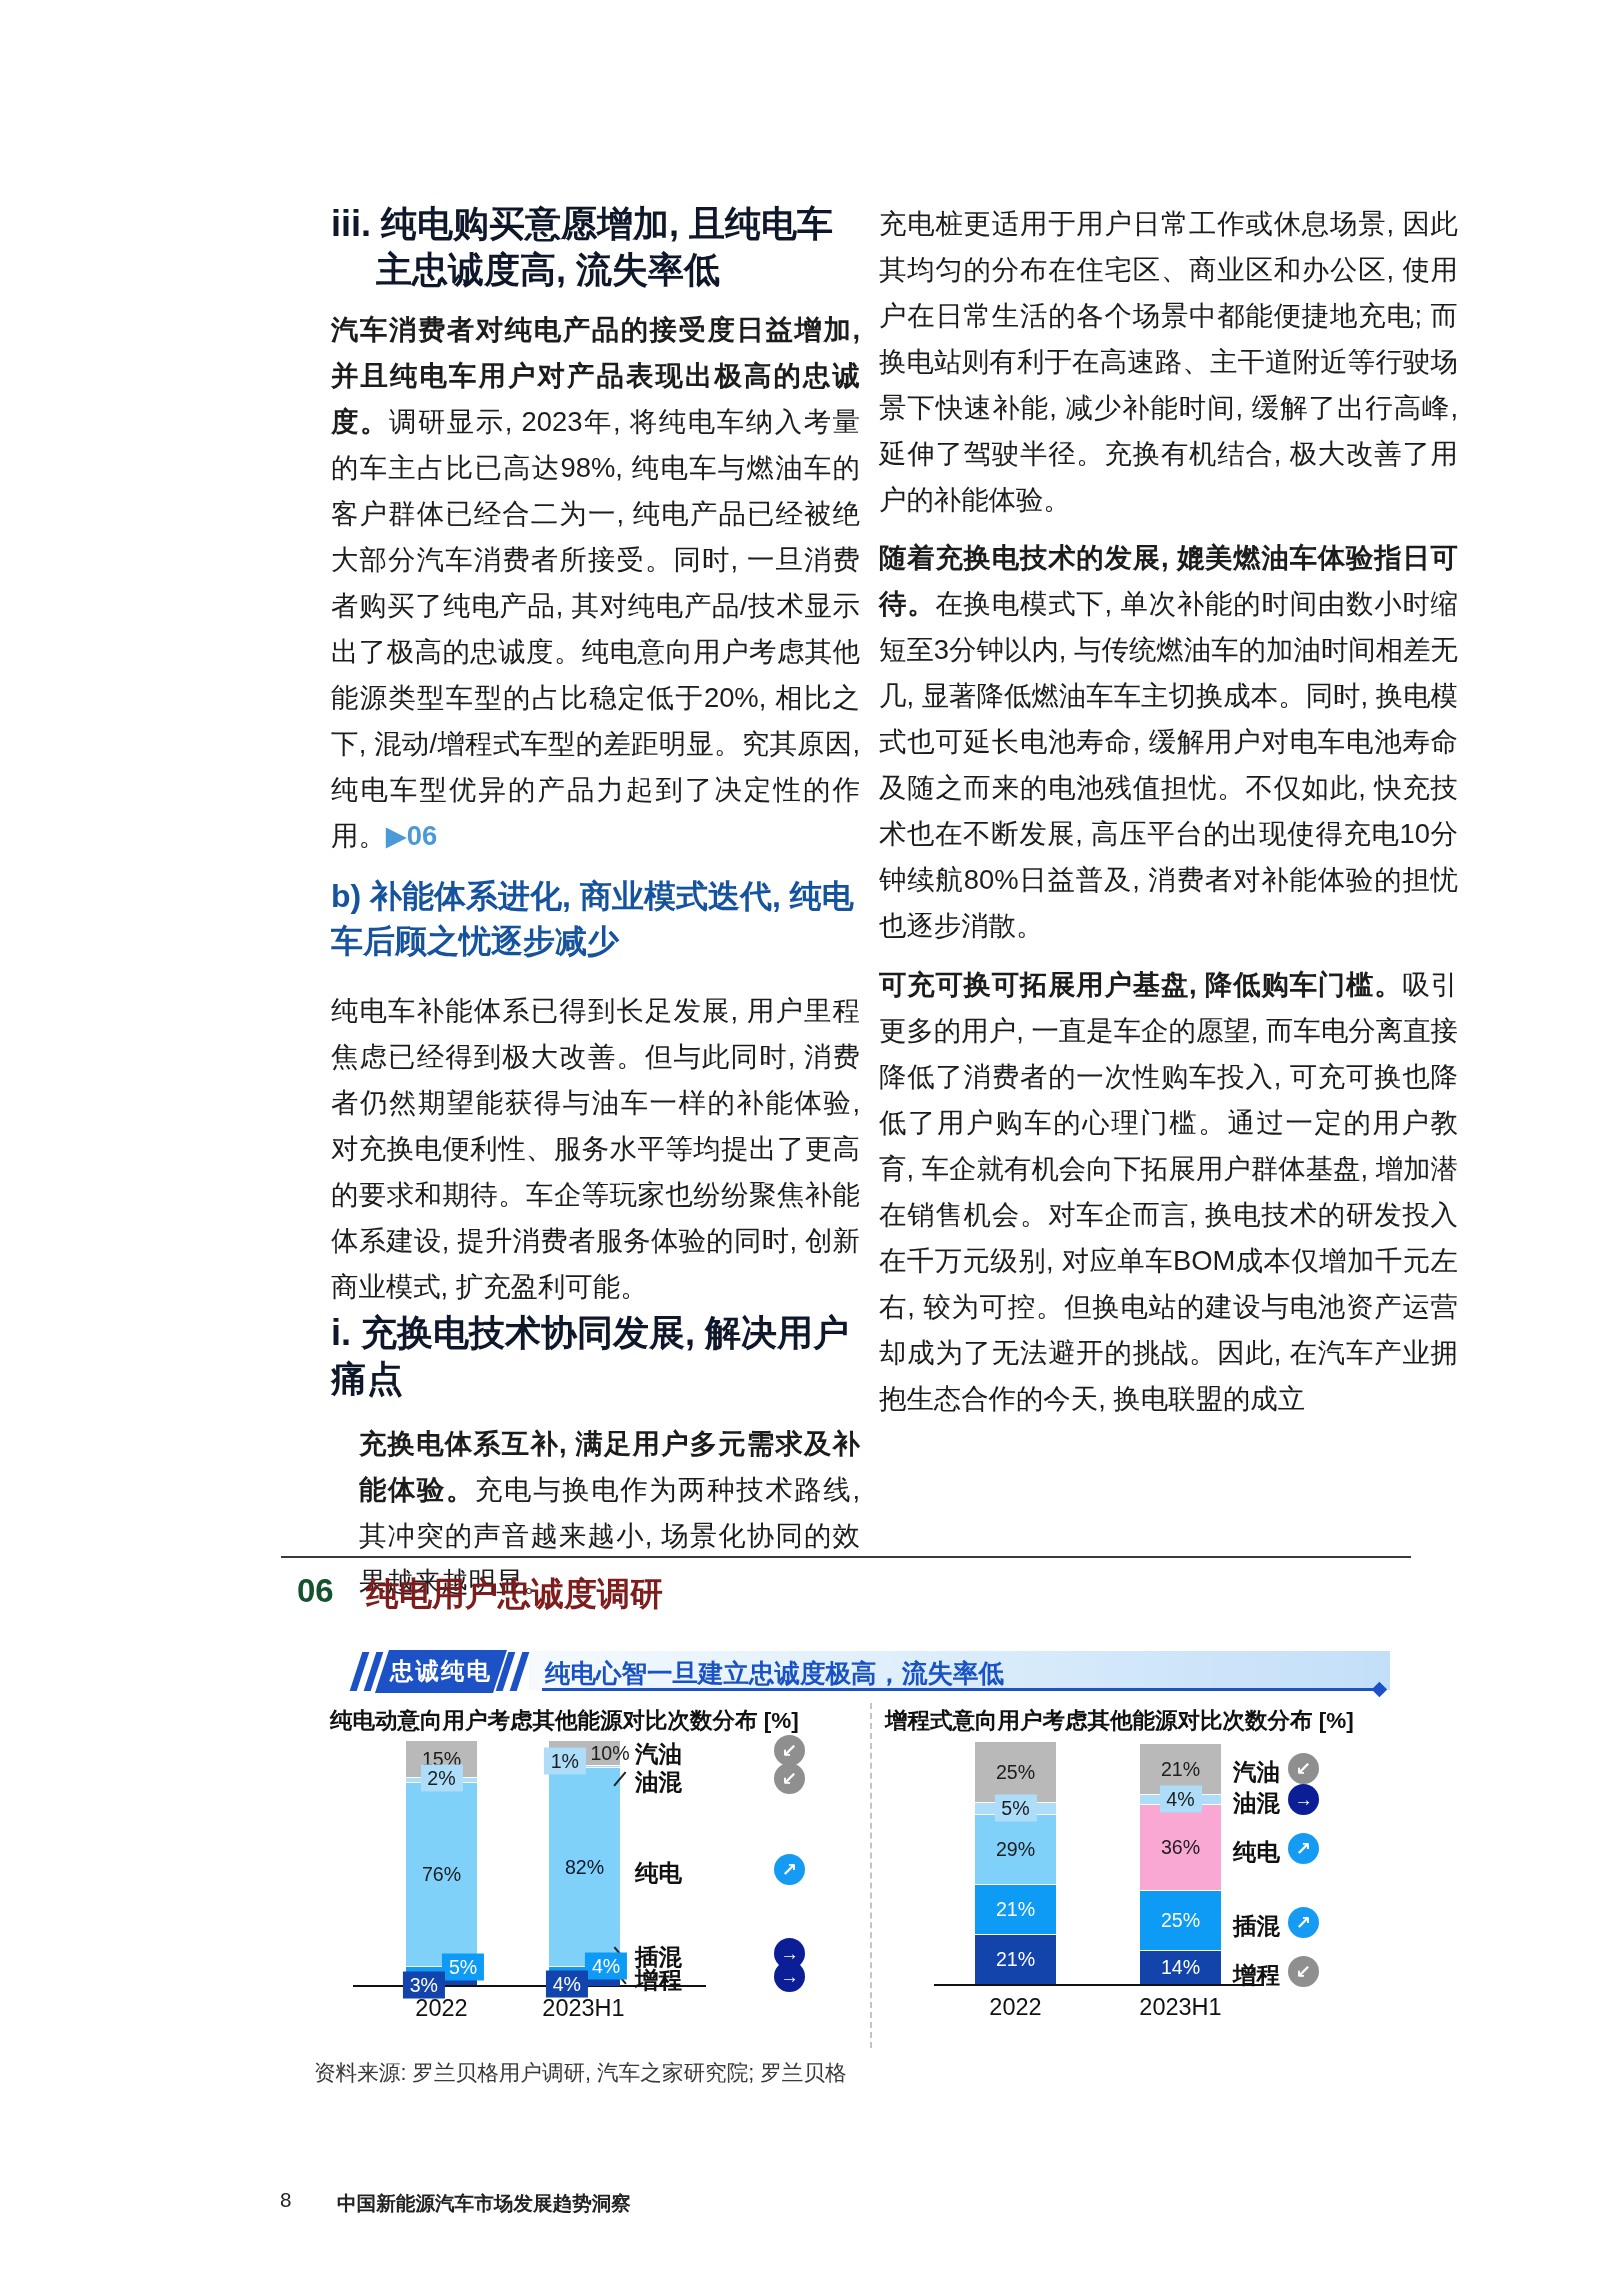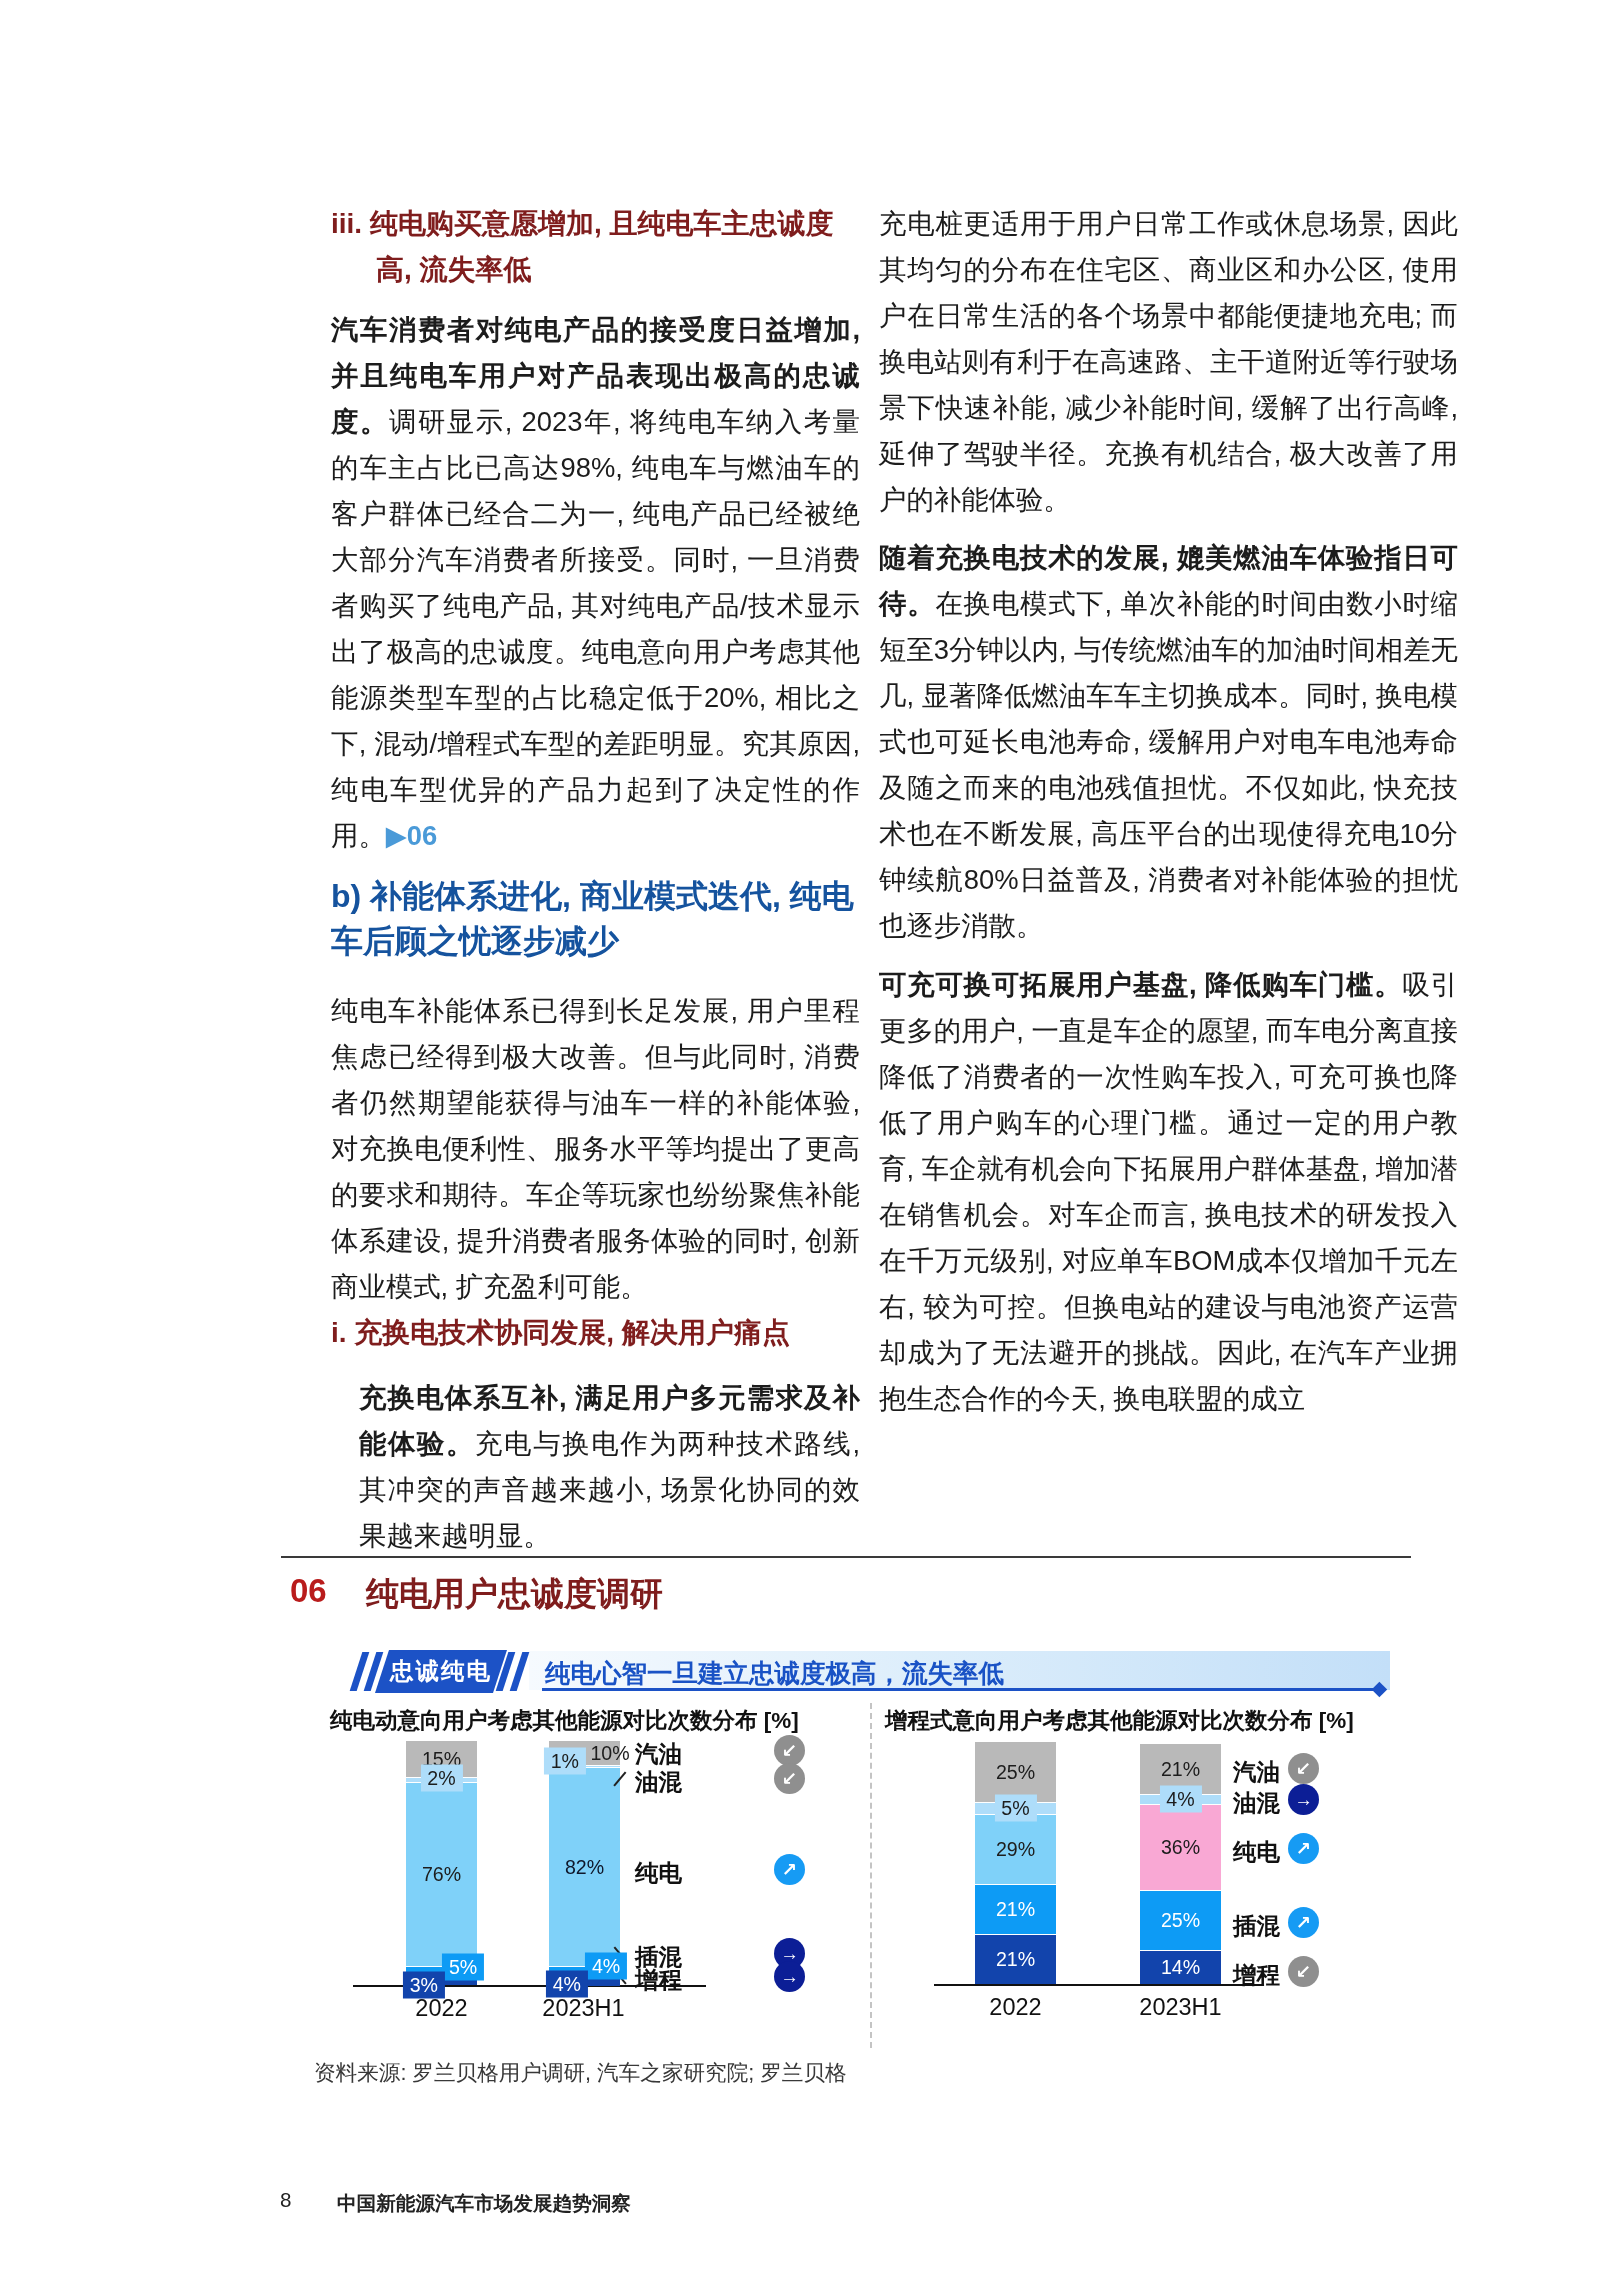--- a/index.html
+++ b/index.html
@@ -5,29 +5,29 @@
   html,body{margin:0;padding:0;background:#e8e8e8;}
   .page{position:relative;width:1621px;height:2293px;background:#ffffff;overflow:hidden;
         font-family:"Liberation Sans","DejaVu Sans",sans-serif;color:#1c1c1c;}
   .abs{position:absolute;}
   
   .col{position:absolute;top:201px;}
   .col-left{left:331px;width:529px;}
   .col-right{left:879px;width:579px;}
   .body-p{font-size:27.4px;line-height:46px;text-align:justify;margin:0;}
   .body-p b{font-weight:700;}
-  .h-blue{color:#7f1d1d;font-size:28px;font-weight:700;line-height:46px;margin:0;}
+  .h-blue{color:#0f172a;font-size:36px;font-weight:700;line-height:46px;margin:0;}
   .h-hang{padding-left:45px;text-indent:-45px;}
   .h-dark{color:#15539e;font-size:32px;font-weight:700;line-height:45px;margin:0;}
   .ref{color:#4a9ad8;font-weight:700;white-space:nowrap;}
   .mt14{margin-top:13.7px;} .mt16{margin-top:15.7px;} .mt24{margin-top:23.5px;}
   .mt12{margin-top:11.8px;} .mt10{margin-top:9.8px;} .mt20{margin-top:19.6px;margin-left:28px;} .mt0{margin-top:0;}
   
   .fig-rule{left:281px;top:1556px;width:1130px;height:2px;background:#3a3a3a;}
-  .fig-num{left:290px;top:1572px;font-size:33px;font-weight:700;color:#b91c1c;}
+  .fig-num{left:297px;top:1572px;font-size:33px;font-weight:700;color:#14532d;}
   .fig-title{left:366px;top:1572px;font-size:33px;font-weight:700;color:#7f1d1d;}
   .banner-strip{left:529px;top:1651px;width:861px;height:39px;
      background:linear-gradient(90deg,#f6fafe 0%,#ddeefb 45%,#c3dff8 100%);}
   .banner-line{left:542px;top:1688px;width:836px;height:2.9px;background:#1c52c6;}
   .banner-diamond{left:1374px;top:1684px;width:10.8px;height:10.8px;background:#1c52c6;transform:rotate(45deg);}
   .slash{width:6.9px;height:39px;background:#1c52c6;transform:skewX(-18deg);}
   .badge{left:382px;top:1650px;width:118px;height:43px;background:#1c52c6;transform:skewX(-18deg);}
   .badge-label{left:382px;top:1655px;width:118px;text-align:center;color:#fff;font-size:23.5px;font-weight:700;letter-spacing:2px;}
   .banner-text{left:545px;top:1656px;font-size:25.5px;font-weight:700;color:#1952c5;}
   .divider-dash{left:870px;top:1703px;height:345px;width:0;border-left:2px dashed #c4c4c4;}

